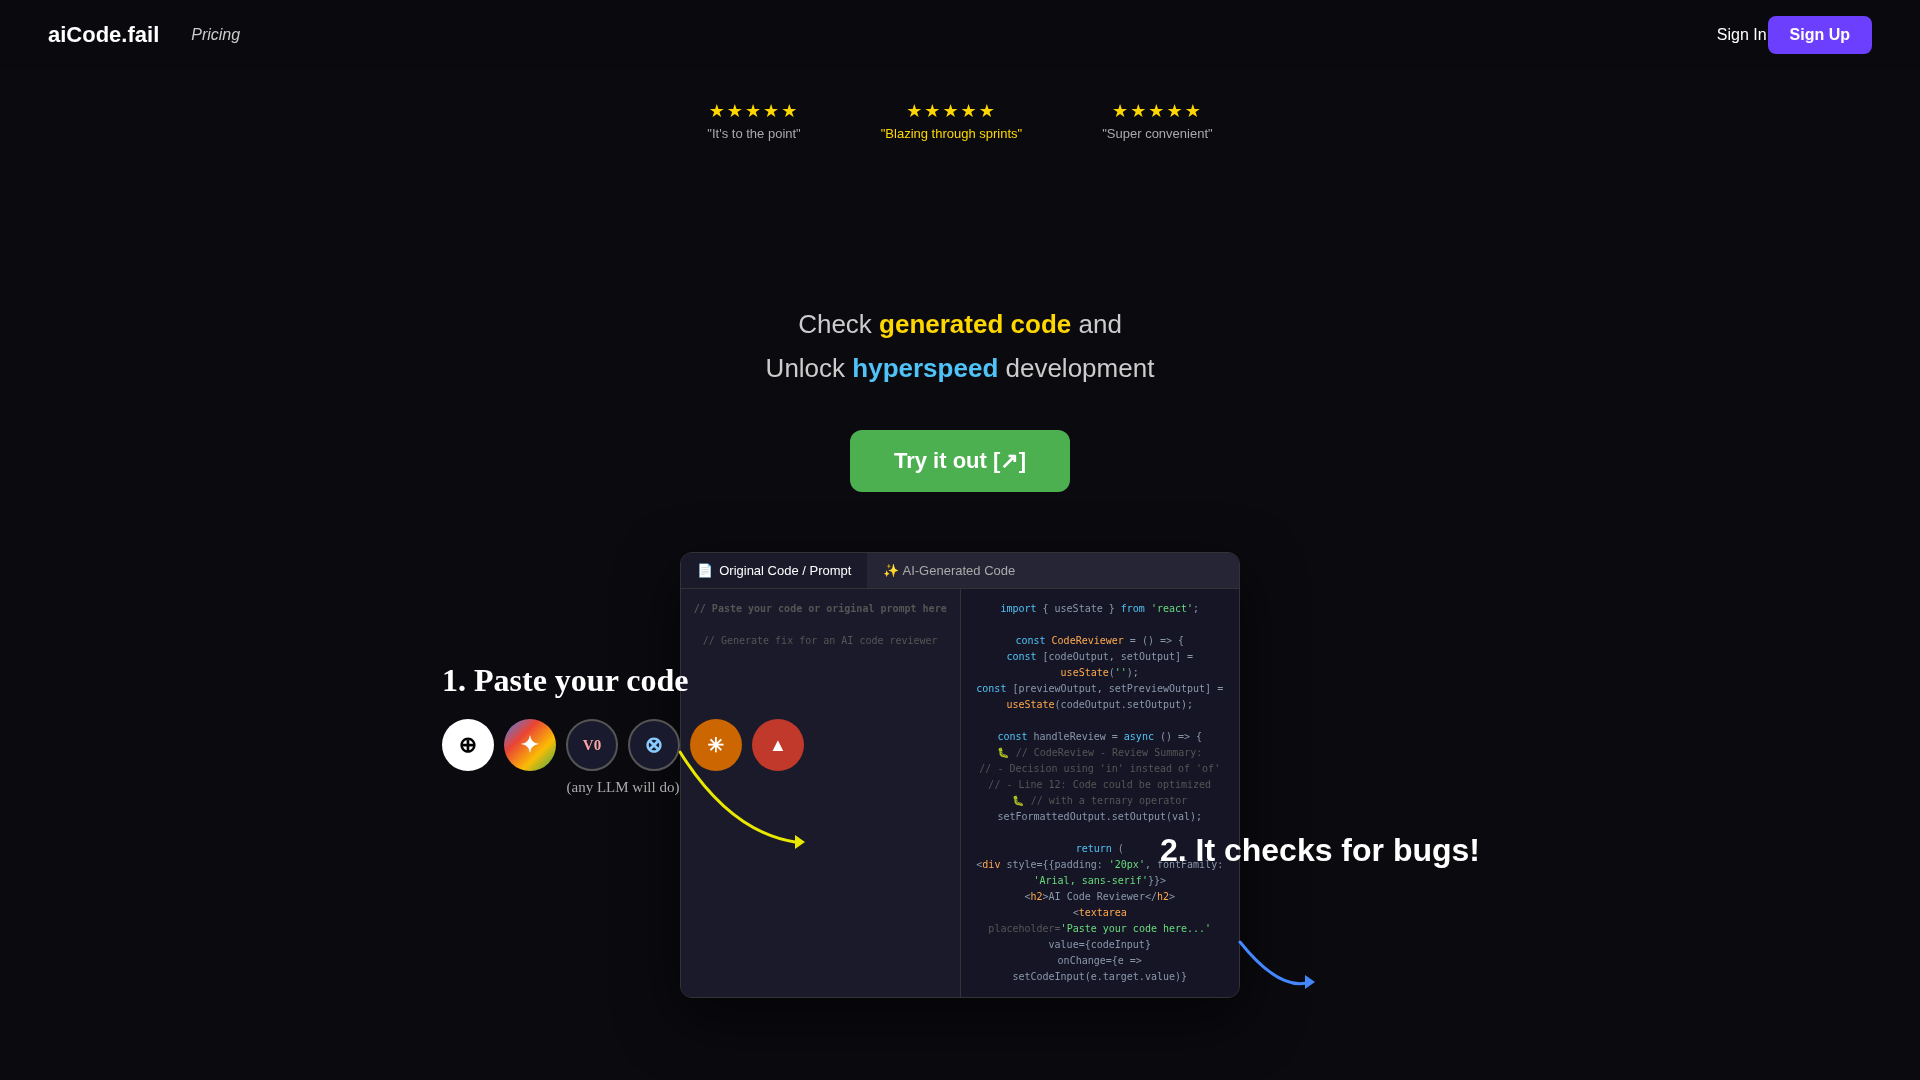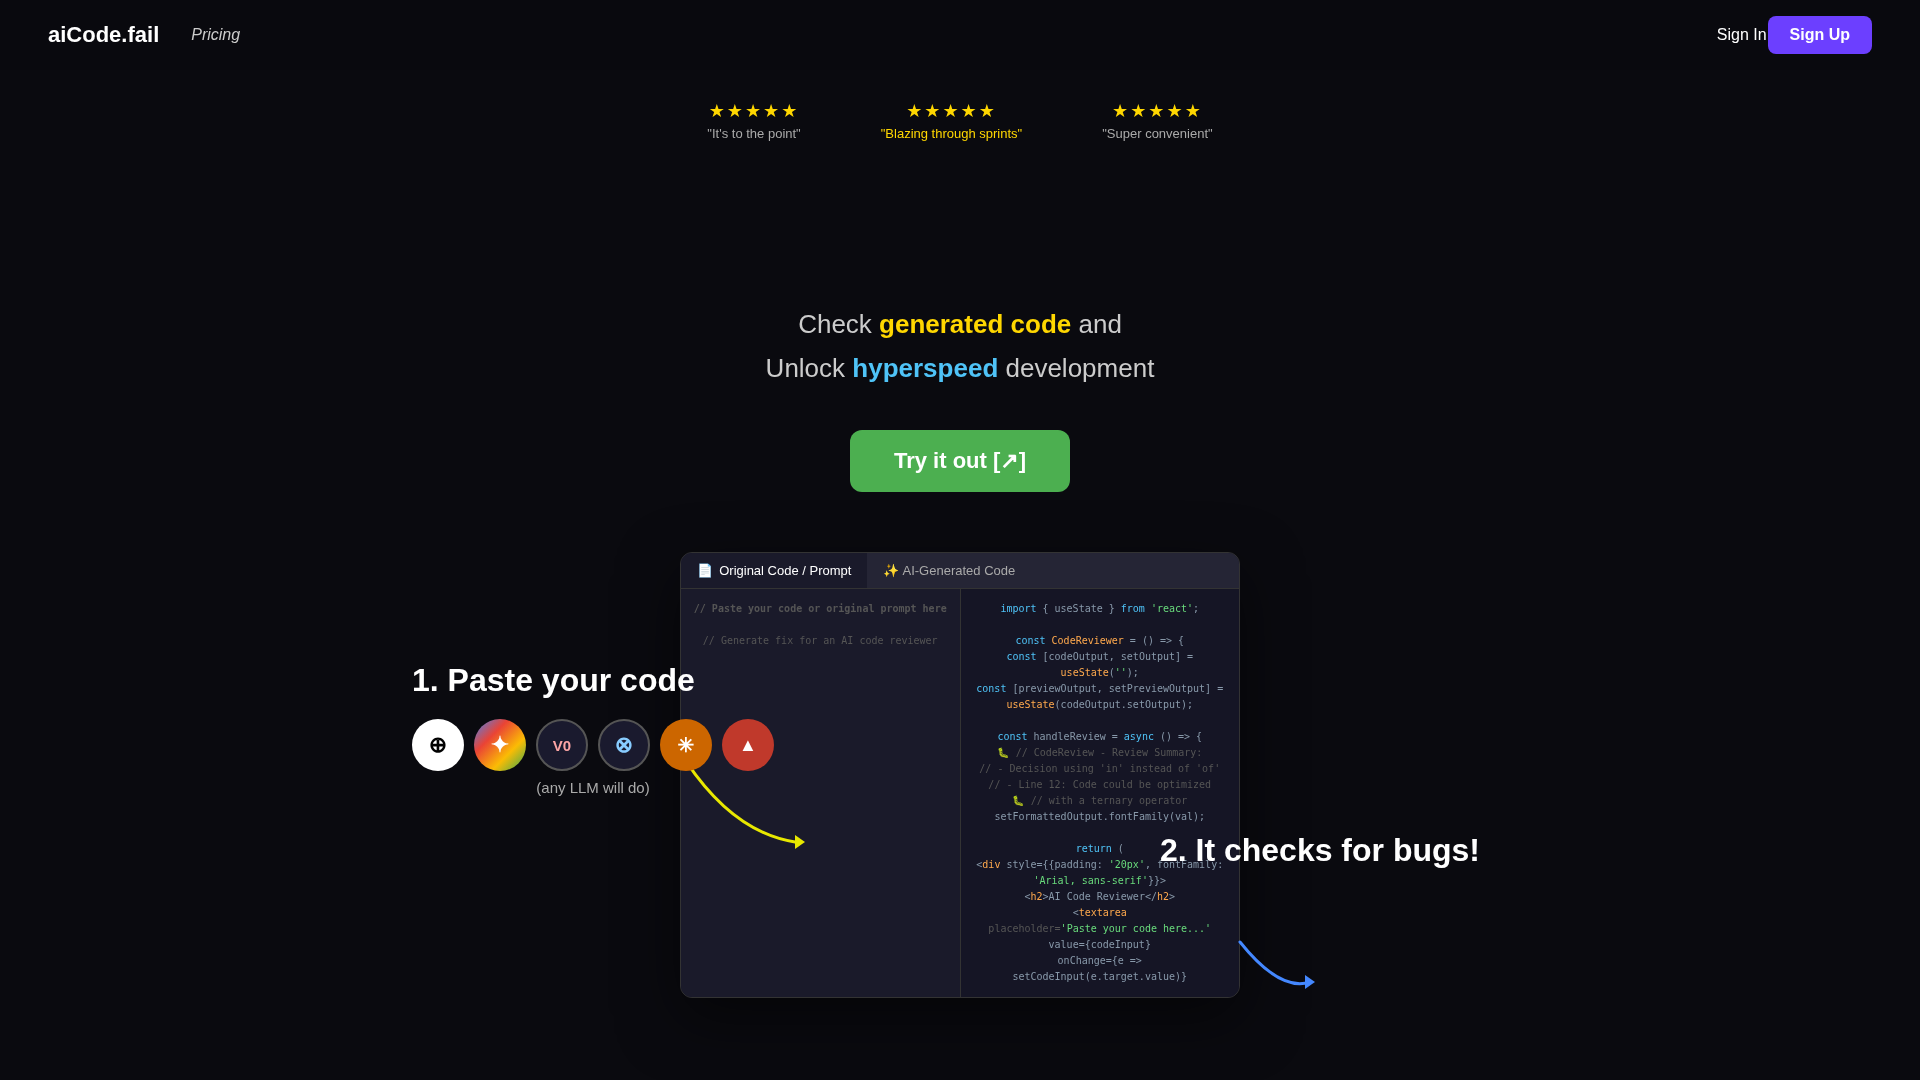--- a/index.html
+++ b/index.html
@@ -299,21 +299,21 @@
 
   <p class="subheadline">
     <span>Check </span><span class="sub-generated">generated code</span><span> and</span><br>
     <span>Unlock </span><span class="sub-hyperspeed">hyperspeed</span><span> development</span>
   </p>
 
   <button class="cta-btn">Try it out [↗]</button>
 
   <div class="demo-area" style="position:relative; width:1100px; height:520px; margin-bottom:60px;">
 
-    <div class="demo-labels-left" style="position:absolute; left:2px; top:110px; text-align:left; z-index:10;">
+    <div class="demo-labels-left" style="position:absolute; left:32px; top:110px; text-align:left; z-index:10;font-family:Liberation Serif, serif;">
       <div class="paste-label">1. Paste your code</div>
       <div class="llm-icons">
         <div class="llm-icon llm-openai">⊕</div>
         <div class="llm-icon llm-gemini" style="background:linear-gradient(135deg,#4285f4,#ea4335,#fbbc04,#34a853);">✦</div>
         <div class="llm-icon llm-v0">V0</div>
         <div class="llm-icon llm-perplexity" style="background:#1a1a2e; border:2px solid #555; color:#88ccff;">⊗</div>
         <div class="llm-icon llm-claude" style="background:#cc6600;">✳</div>
         <div class="llm-icon llm-mistral" style="background:#c0392b;">▲</div>
       </div>
       <div class="any-llm-label">(any LLM will do)</div>
@@ -346,21 +346,21 @@
             <span class="code-line"><span class="code-highlight">const</span> <span class="code-orange">CodeReviewer</span> = () =&gt; {</span>
             <span class="code-line">  <span class="code-highlight">const</span> [codeOutput, setOutput] = <span class="code-orange">useState</span>(<span class="code-green">''</span>);</span>
             <span class="code-line">  <span class="code-highlight">const</span> [previewOutput, setPreviewOutput] =</span>
             <span class="code-line">    <span class="code-orange">useState</span>(codeOutput.setOutput);</span>
             <span class="code-line">&nbsp;</span>
             <span class="code-line">  <span class="code-highlight">const</span> handleReview = <span class="code-highlight">async</span> () =&gt; {</span>
             <span class="code-line" style="color:#555;">    <span style="color:#ff6600;">🐛</span> // CodeReview - Review Summary:</span>
             <span class="code-line" style="color:#555;">    // - Decision using 'in' instead of 'of'</span>
             <span class="code-line" style="color:#555;">    // - Line 12: Code could be optimized</span>
             <span class="code-line" style="color:#555;"><span style="color:#ff6600;">🐛</span>  //   with a ternary operator</span>
-            <span class="code-line">    setFormattedOutput.fontFamily(val);</span>
+            <span class="code-line">    setFormattedOutput.setOutput(val);</span>
             <span class="code-line">&nbsp;</span>
             <span class="code-line">  <span class="code-highlight">return</span> (</span>
             <span class="code-line">    &lt;<span class="code-orange">div</span> style={{padding: <span class="code-green">'20px'</span>, fontFamily:</span>
             <span class="code-line">      <span class="code-green">'Arial, sans-serif'</span>}}&gt;</span>
             <span class="code-line">      &lt;<span class="code-orange">h2</span>&gt;AI Code Reviewer&lt;/<span class="code-orange">h2</span>&gt;</span>
             <span class="code-line">      &lt;<span class="code-orange">textarea</span></span>
             <span class="code-line" style="color:#555;">        placeholder=<span class="code-green">'Paste your code here...'</span></span>
             <span class="code-line">        value={codeInput}</span>
             <span class="code-line">        onChange={e =&gt; setCodeInput(e.target.value)}</span>
           </div>

